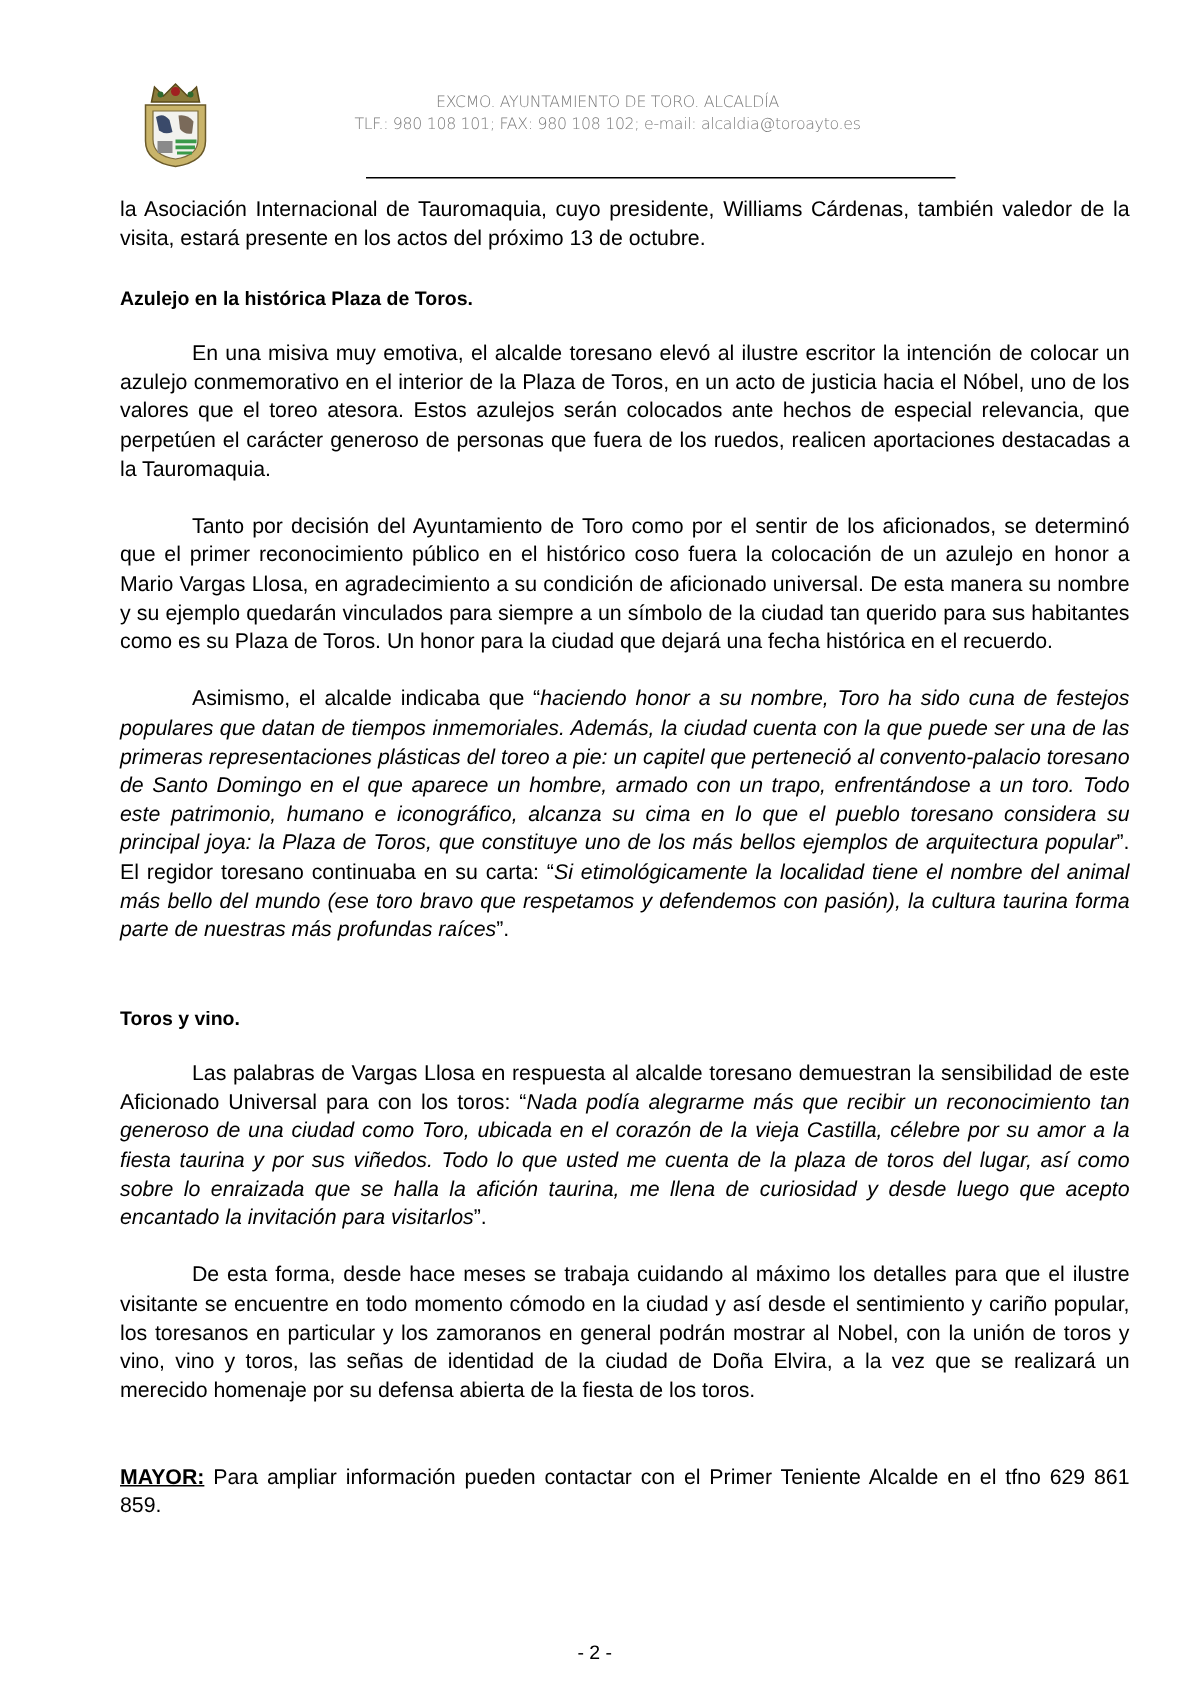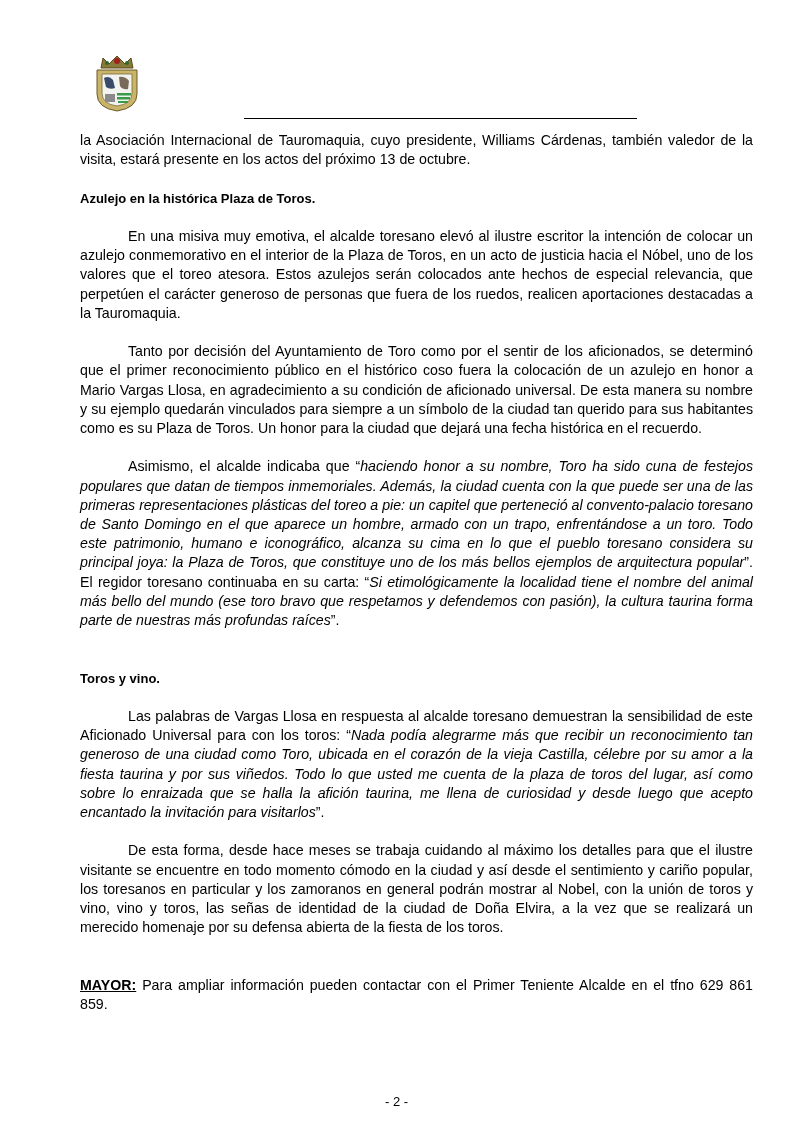--- a/index.html
+++ b/index.html
@@ -41,20 +41,22 @@
     <path d="M26 23 Q32 22 36 27 L35 35 Q30 36 27 32 Z" fill="#7a6a5a"></path>
 
     <rect x="24" y="39" width="14" height="2.5" fill="#3a9a4a"></rect>
     <rect x="24" y="43" width="13" height="2.5" fill="#3a9a4a"></rect>
     <rect x="25" y="47" width="10" height="2" fill="#3a9a4a"></rect>
     <rect x="12" y="40" width="10" height="8" fill="#8a8a8a"></rect>
   </svg>
 </div>
 
 <div class="letterhead">
+  <div>EXCMO. AYUNTAMIENTO DE TORO. ALCALDÍA</div>
+  <div class="l3">TLF.: 980 108 101; FAX: 980 108 102; e-mail: alcaldia@toroayto.es</div>
 </div>
 <div class="rule"></div>
 
 <div class="content">
   <p>la Asociación Internacional de Tauromaquia, cuyo presidente, Williams Cárdenas, también valedor de la visita, estará presente en los actos del próximo 13 de octubre.</p>
   <div class="gap"></div>
   <h2>Azulejo en la histórica Plaza de Toros.</h2>
   <div class="gap"></div>
   <p class="indent">En una misiva muy emotiva, el alcalde toresano elevó al ilustre escritor  la intención de colocar un azulejo conmemorativo en el interior de la Plaza de Toros, en un acto de justicia hacia el Nóbel, uno de los valores que el toreo atesora. Estos azulejos serán colocados ante hechos de especial relevancia, que perpetúen el carácter generoso de personas que fuera de los ruedos, realicen aportaciones destacadas a la Tauromaquia.</p>
   <div class="gap"></div>

